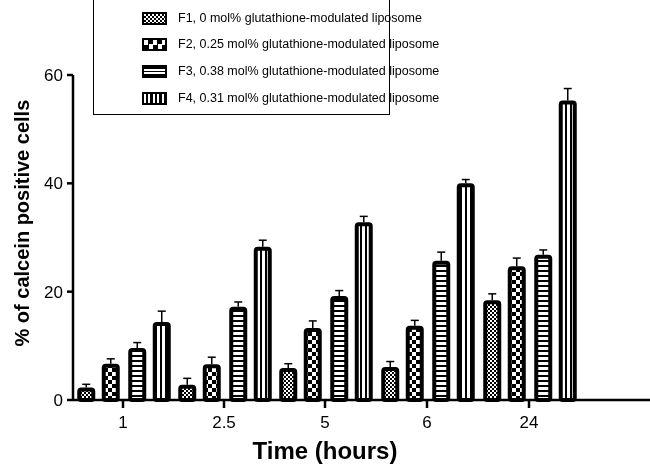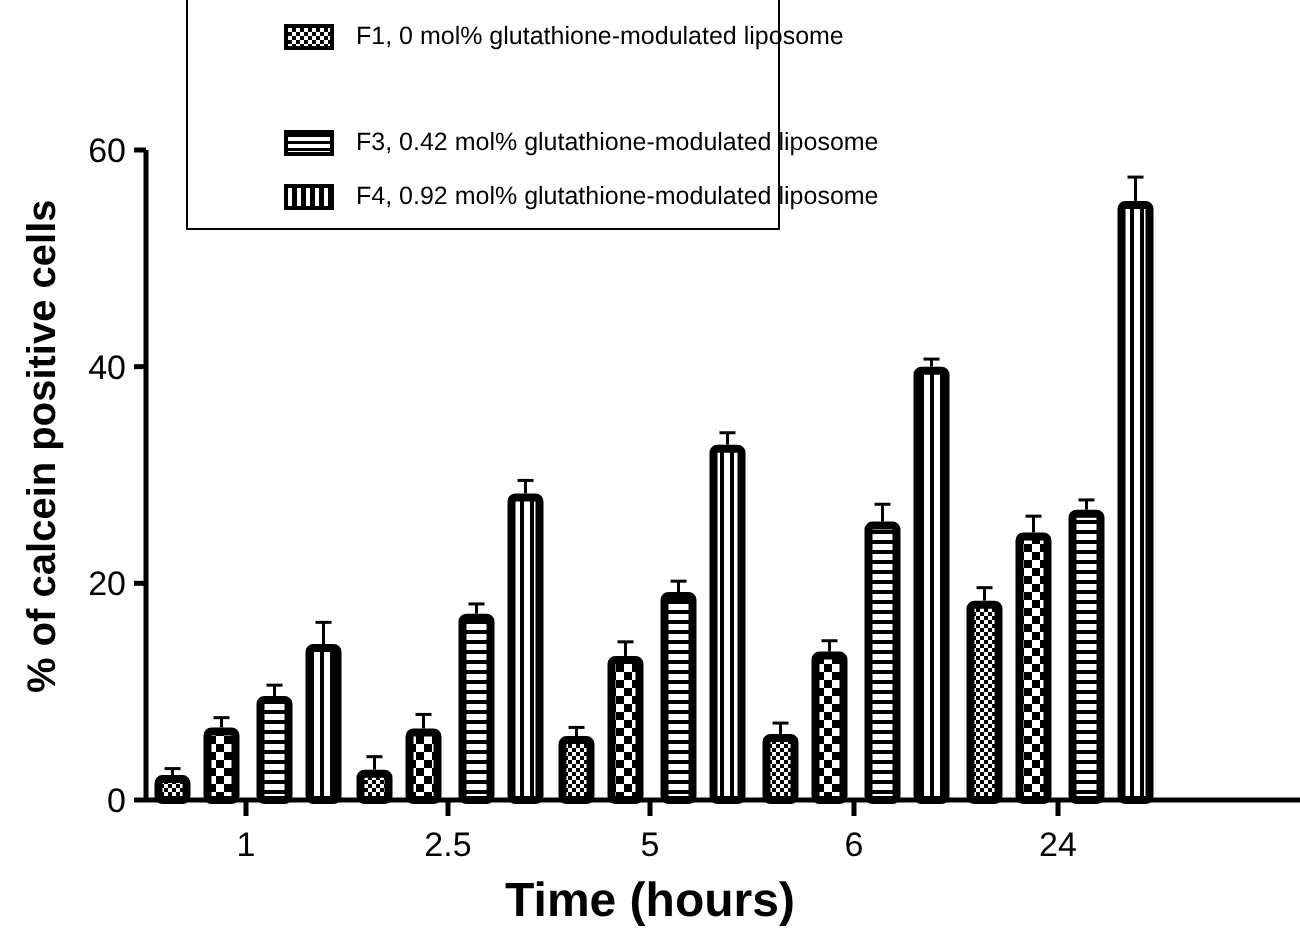--- a/index.html
+++ b/index.html
@@ -120,24 +120,28 @@
       <line x1="563.75" y1="88.54166666666663" x2="571.75" y2="88.54166666666663" stroke="#000" stroke-width="1.5"></line>
       <rect x="560.75" y="102.45833333333331" width="14" height="297.5416666666667" fill="url(#p-vertical-lines)" stroke="#000" stroke-width="4" rx="2"></rect>
     </g>
 </svg>
 
 <div class="legend">
   <div class="legend-row" style="top:10px">
     <div class="legend-swatch" style="background:repeating-conic-gradient(#000 0 25%, #fff 0 50%) 0 0/4px 4px"></div>
     <span class="legend-label">F1, 0 mol% glutathione-modulated liposome</span>
   </div>
+  <div class="legend-row" style="top:36px">
+    <div class="legend-swatch" style="background:repeating-conic-gradient(#000 0 25%, #fff 0 50%) 0 0/9px 9px"></div>
+    <span class="legend-label">F2, 0.25 mol% glutathione-modulated liposome</span>
+  </div>
   <div class="legend-row" style="top:63px">
     <div class="legend-swatch" style="background:repeating-linear-gradient(180deg,#000 0 1.5px,#fff 1.5px 3.5px)"></div>
-    <span class="legend-label">F3, 0.42 mol% glutathione-modulated liposome</span>
+    <span class="legend-label">F3, 0.38 mol% glutathione-modulated liposome</span>
   </div>
   <div class="legend-row" style="top:90px">
     <div class="legend-swatch" style="background:repeating-linear-gradient(90deg,#fff 0 2px,#000 2px 4.5px)"></div>
-    <span class="legend-label">F4, 0.92 mol% glutathione-modulated liposome</span>
+    <span class="legend-label">F4, 0.31 mol% glutathione-modulated liposome</span>
   </div>
 </div>
 
 <div class="ylabel">% of calcein positive cells</div>
 <div class="xlabel">Time (hours)</div>
 
 </body></html>

